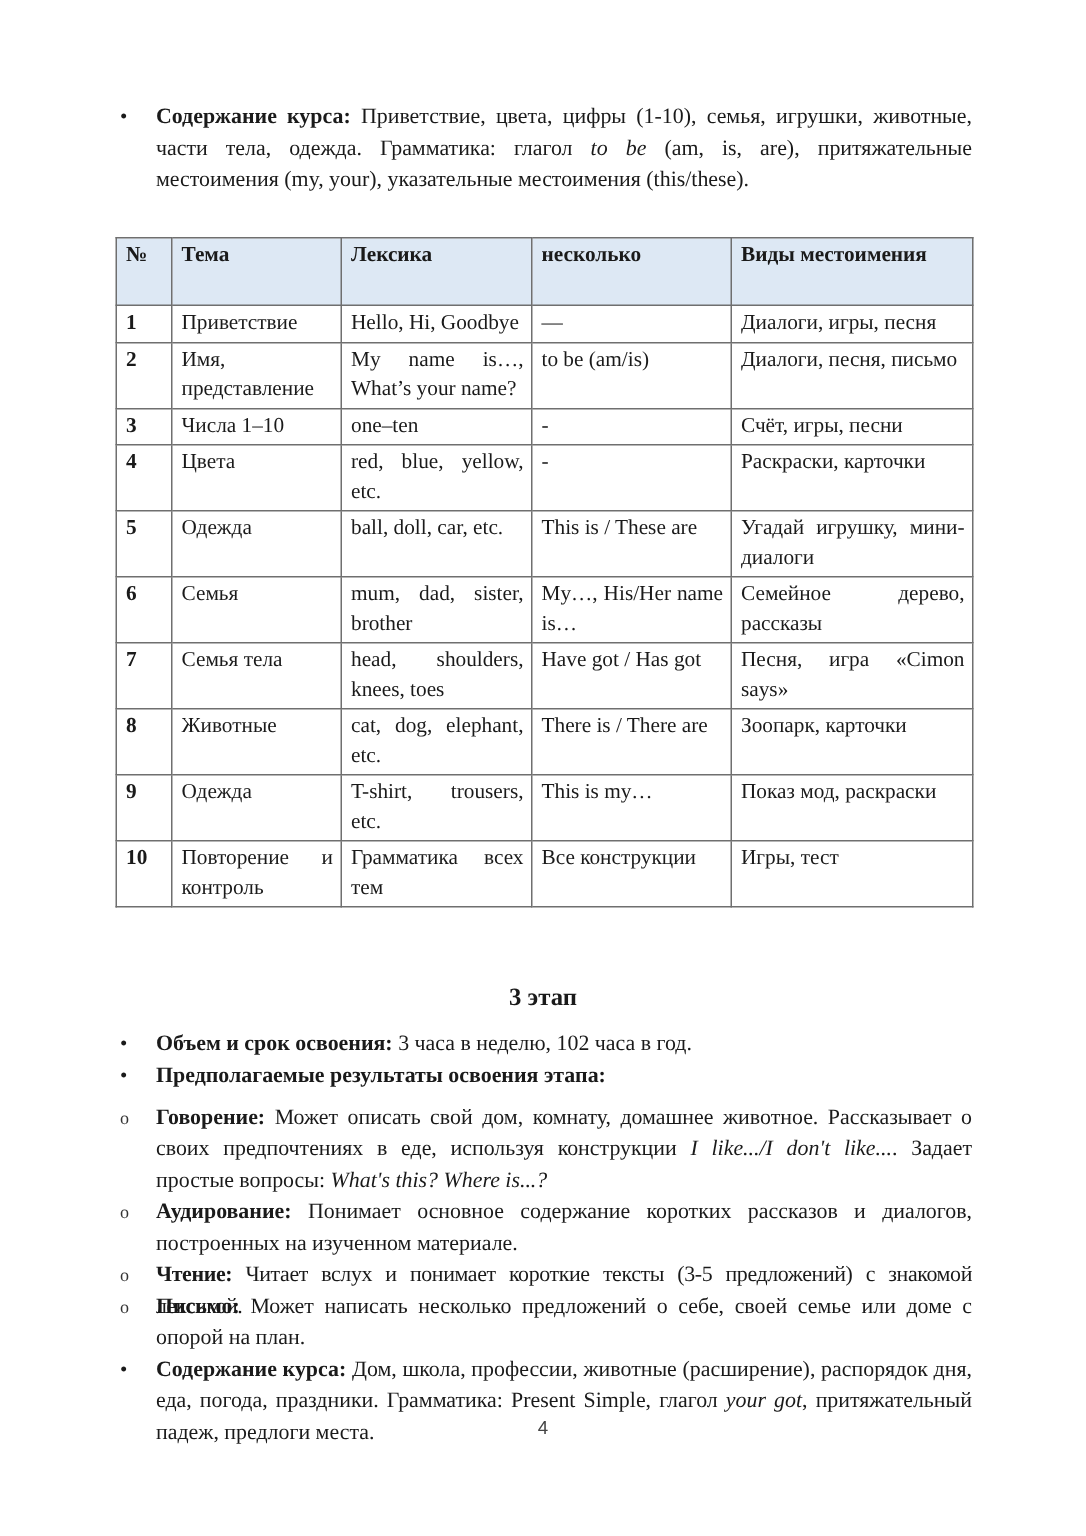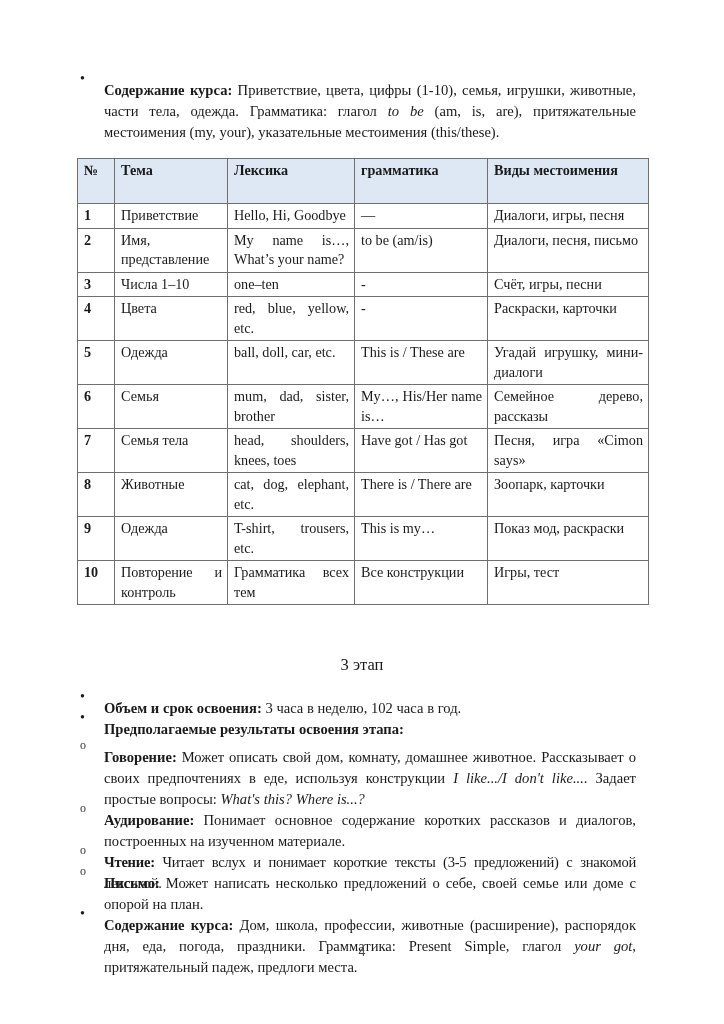--- a/index.html
+++ b/index.html
@@ -2,21 +2,21 @@
 <html><head>
 <meta charset="utf-8">
 <style>
   html, body { margin: 0; padding: 0; background: #ffffff; }
   body {
     width: 724px; height: 1024px; position: relative; overflow: hidden;
     font-family: "Liberation Serif", "DejaVu Serif", serif;
     color: #1a1a1a; font-size: 14.6px;
   }
   .page { position: absolute; left: 0; top: 0; width: 724px; height: 1024px; }
-  p { margin: 12px; }
+  p { margin: 0; }
   .bullet-block {
     position: absolute; left: 80px; width: 568px; line-height: 21px;
     text-align: justify;
   }
   .bullet-block .marker {
     position: absolute; left: 0; top: 0; width: 20px;
   }
   .bullet-block .text { margin-left: 24px; }
   .b { font-weight: bold; }
   .i { font-style: italic; }
@@ -31,21 +31,21 @@
     border: 1px solid #6f6f6f; vertical-align: top;
     padding: 2px 5px 2px 6px; text-align: left;
   }
   table.course th { background: #dde8f4; font-weight: bold; height: 40px; }
   table.course td.num { font-weight: bold; }
   table.course td.just { text-align: justify; text-align-last: left; }
   .c1 { width: 25px; } .c2 { width: 101px; } .c3 { width: 115px; } .c4 { width: 121px; }
 
   .stage-title {
     position: absolute; left: 0; width: 724px; top: 655px;
-    text-align: center; font-weight: normal; font-size: 16.5px;
+    text-align: center; font-weight: bold; font-size: 16.5px;
   }
   .page-number {
     position: absolute; left: 0; width: 724px; top: 945px; text-align: center;
     font-family: "Liberation Sans", "DejaVu Sans", sans-serif; font-size: 12.5px; color: #444;
   }
 </style>
 </head>
 <body>
 
 <div class="page">
@@ -54,21 +54,21 @@
     <span class="marker dot">•</span>
     <p class="text"><span class="b">Содержание курса:</span><span> Приветствие, цвета, цифры (1-10), семья, игрушки, животные, части тела, одежда. Грамматика: глагол </span><span class="i">to be</span><span> (am, is, are), притяжательные местоимения (my, your), указательные местоимения (this/these).</span></p>
   </div>
 
   <table class="course">
     <thead>
       <tr>
         <th class="c1">№</th>
         <th class="c2">Тема</th>
         <th class="c3">Лексика</th>
-        <th class="c4">грамматика</th>
+        <th class="c4">несколько</th>
         <th>Виды местоимения</th>
       </tr>
     </thead>
     <tbody id="table-body">
         <tr>
           <td class="num">1</td>
           <td class="just">Приветствие</td>
           <td class="just">Hello, Hi, Goodbye</td>
           <td class="just">—</td>
           <td class="just">Диалоги, игры, песня</td>

